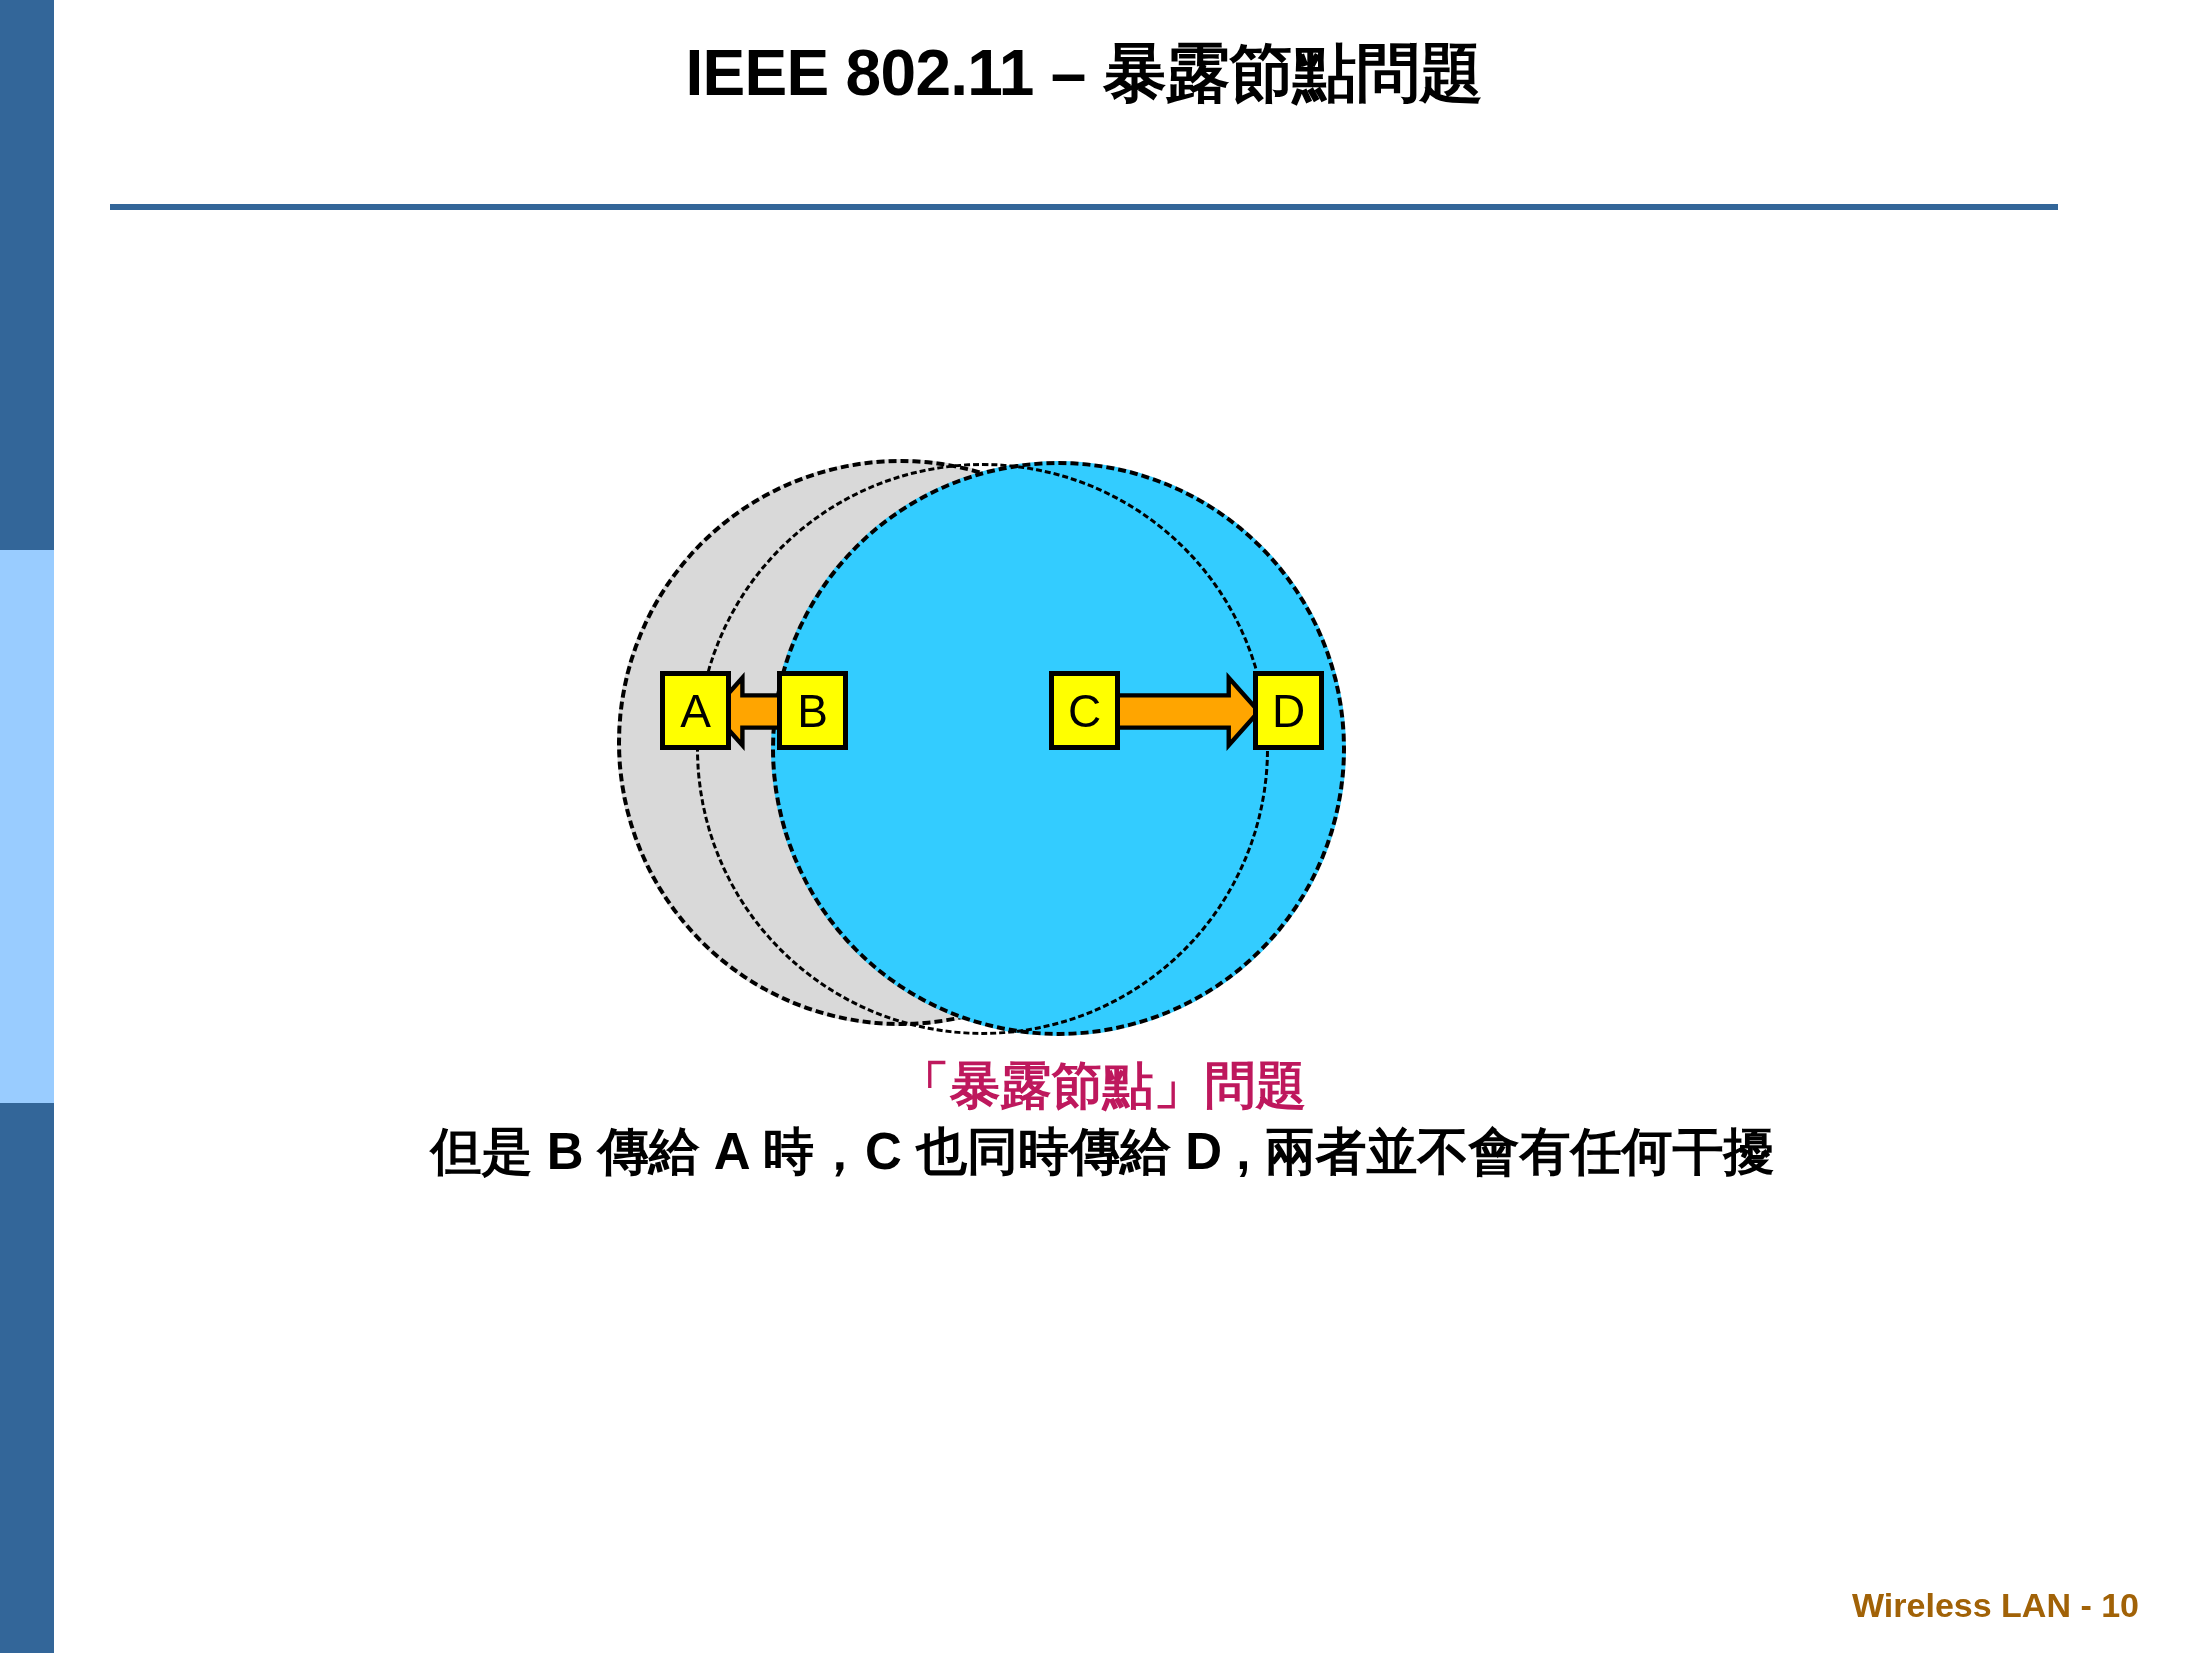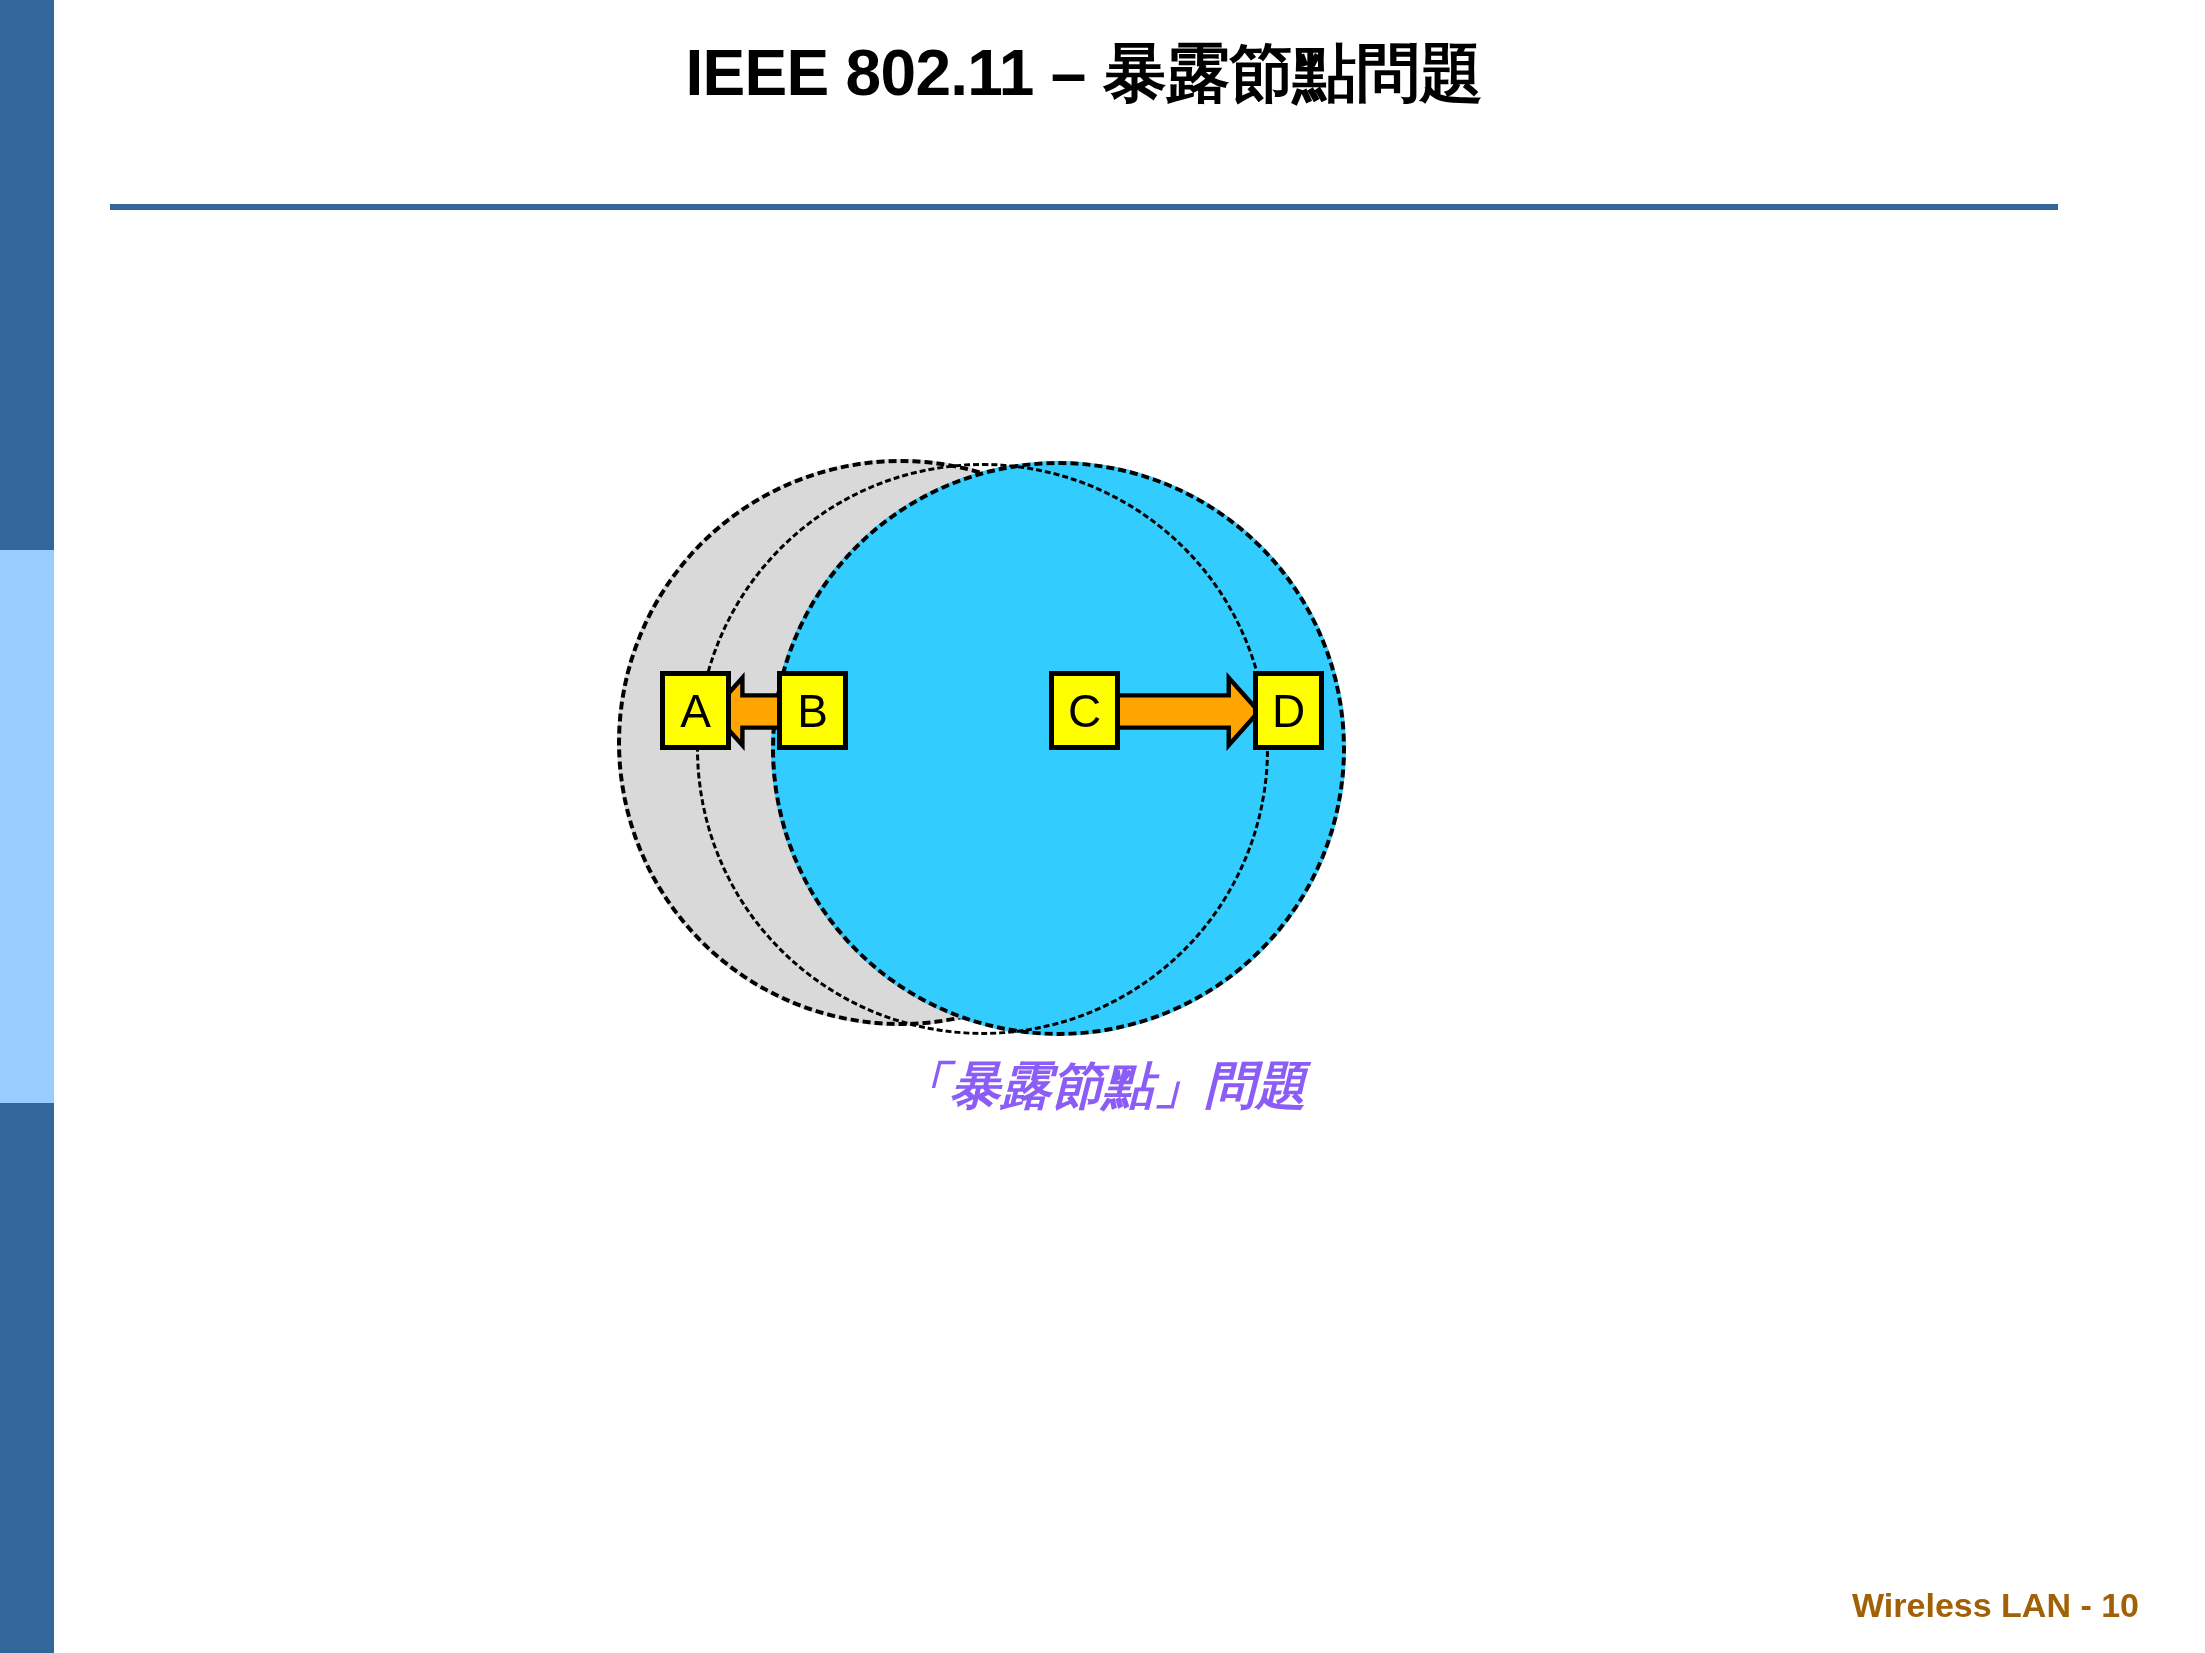--- a/index.html
+++ b/index.html
@@ -112,21 +112,21 @@
     left: 110px; top: 1053px;
     width: 1985px;
     text-align: center;
     line-height: 1.30;
   }
   .cap-line {
     font-size: 51px;
     font-weight: bold;
     white-space: nowrap;
   }
-  .cap-red   { color: #8b5cf6; font-style: italic; }
+  .cap-red   { color: #be185d; }
   .cap-black { color: #000000; }
 
   
   #footer-pagenum {
     position: absolute;
     right: 66px; bottom: 29px;
     font-size: 34px;
     font-weight: bold;
     color: #a16207;
   }
@@ -163,16 +163,17 @@
 
   <div class="node-box" id="node-a">A</div>
   <div class="node-box" id="node-b">B</div>
   <div class="node-box" id="node-c">C</div>
   <div class="node-box" id="node-d">D</div>
 
 </div>
 
 <div id="caption">
   <div class="cap-line cap-red">「暴露節點」問題</div>
+  <div class="cap-line cap-black">但是 B 傳給 A 時，C 也同時傳給 D , 兩者並不會有任何干擾</div>
 </div>
 
 <div id="footer-pagenum">Wireless LAN - 10</div>
 
 
 </body></html>

